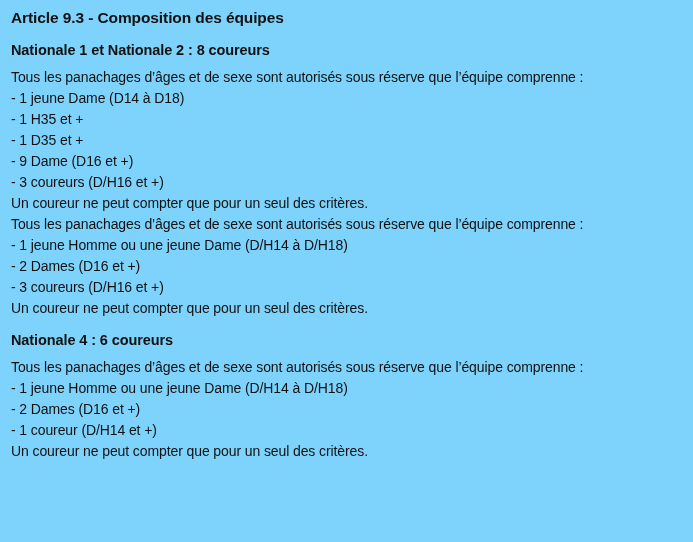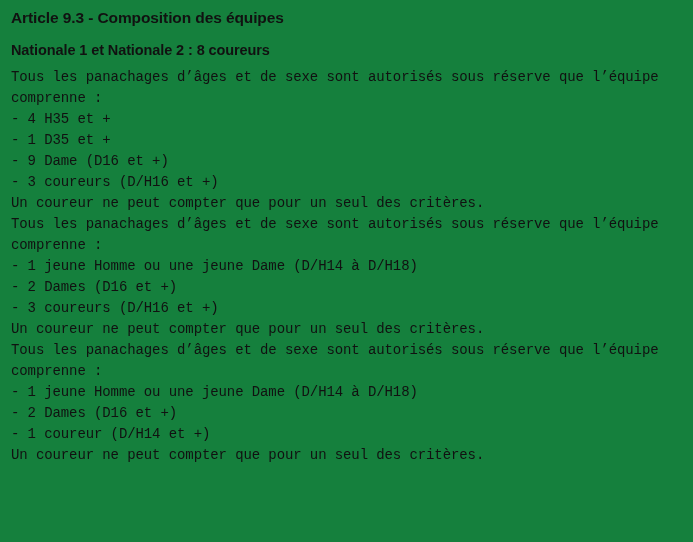--- a/index.html
+++ b/index.html
@@ -1,21 +1,21 @@
 <!DOCTYPE html>
 <html><head>
 <meta charset="utf-8">
 <style>
   html, body { margin: 0; padding: 0; background: #ffffff; }
   .page {
     width: 693px;
     height: 542px;
     box-sizing: border-box;
     padding: 8px 14px 8px 11px;
-    background: #15803d;
+    background: #7dd3fc;
     color: #111111;
     font-family: "Liberation Sans", "DejaVu Sans", sans-serif;
     letter-spacing: -0.1px;
     overflow: hidden;
   }
   .doc-title {
     font-size: 15.5px;
     line-height: 20px;
     font-weight: 700;
     margin: 0 0 12px 0;
@@ -24,49 +24,50 @@
     font-size: 14.5px;
     line-height: 20px;
     font-weight: 700;
     margin: 11px 0 7px 0;
   }
   .first .section-heading { margin-top: 0; }
   .line {
     font-size: 14px;
     line-height: 21px;
     margin: 0;
-    font-family: Liberation Mono, monospace;
   }
 </style>
 </head>
 <body>
 
 <main class="page">
 
   <h1 class="doc-title">Article 9.3 - Composition des équipes</h1>
 
   <section class="first">
     <h2 class="section-heading">Nationale 1 et Nationale 2 : 8 coureurs</h2>
     <p class="line">Tous les panachages d’âges et de sexe sont autorisés sous réserve que l’équipe comprenne :</p>
-    <p class="line">- 4 H35 et +</p>
+    <p class="line">- 1 jeune Dame (D14 à D18)</p>
+    <p class="line">- 1 H35 et +</p>
     <p class="line">- 1 D35 et +</p>
     <p class="line">- 9 Dame (D16 et +)</p>
     <p class="line">- 3 coureurs (D/H16 et +)</p>
     <p class="line">Un coureur ne peut compter que pour un seul des critères.</p>
   </section>
 
   <section>
     <p class="line">Tous les panachages d’âges et de sexe sont autorisés sous réserve que l’équipe comprenne :</p>
     <p class="line">- 1 jeune Homme ou une jeune Dame (D/H14 à D/H18)</p>
     <p class="line">- 2 Dames (D16 et +)</p>
     <p class="line">- 3 coureurs (D/H16 et +)</p>
     <p class="line">Un coureur ne peut compter que pour un seul des critères.</p>
   </section>
 
   <section>
+    <h2 class="section-heading">Nationale 4 : 6 coureurs</h2>
     <p class="line">Tous les panachages d’âges et de sexe sont autorisés sous réserve que l’équipe comprenne :</p>
     <p class="line">- 1 jeune Homme ou une jeune Dame (D/H14 à D/H18)</p>
     <p class="line">- 2 Dames (D16 et +)</p>
     <p class="line">- 1 coureur (D/H14 et +)</p>
     <p class="line">Un coureur ne peut compter que pour un seul des critères.</p>
   </section>
 
 </main>
 
 </body></html>

